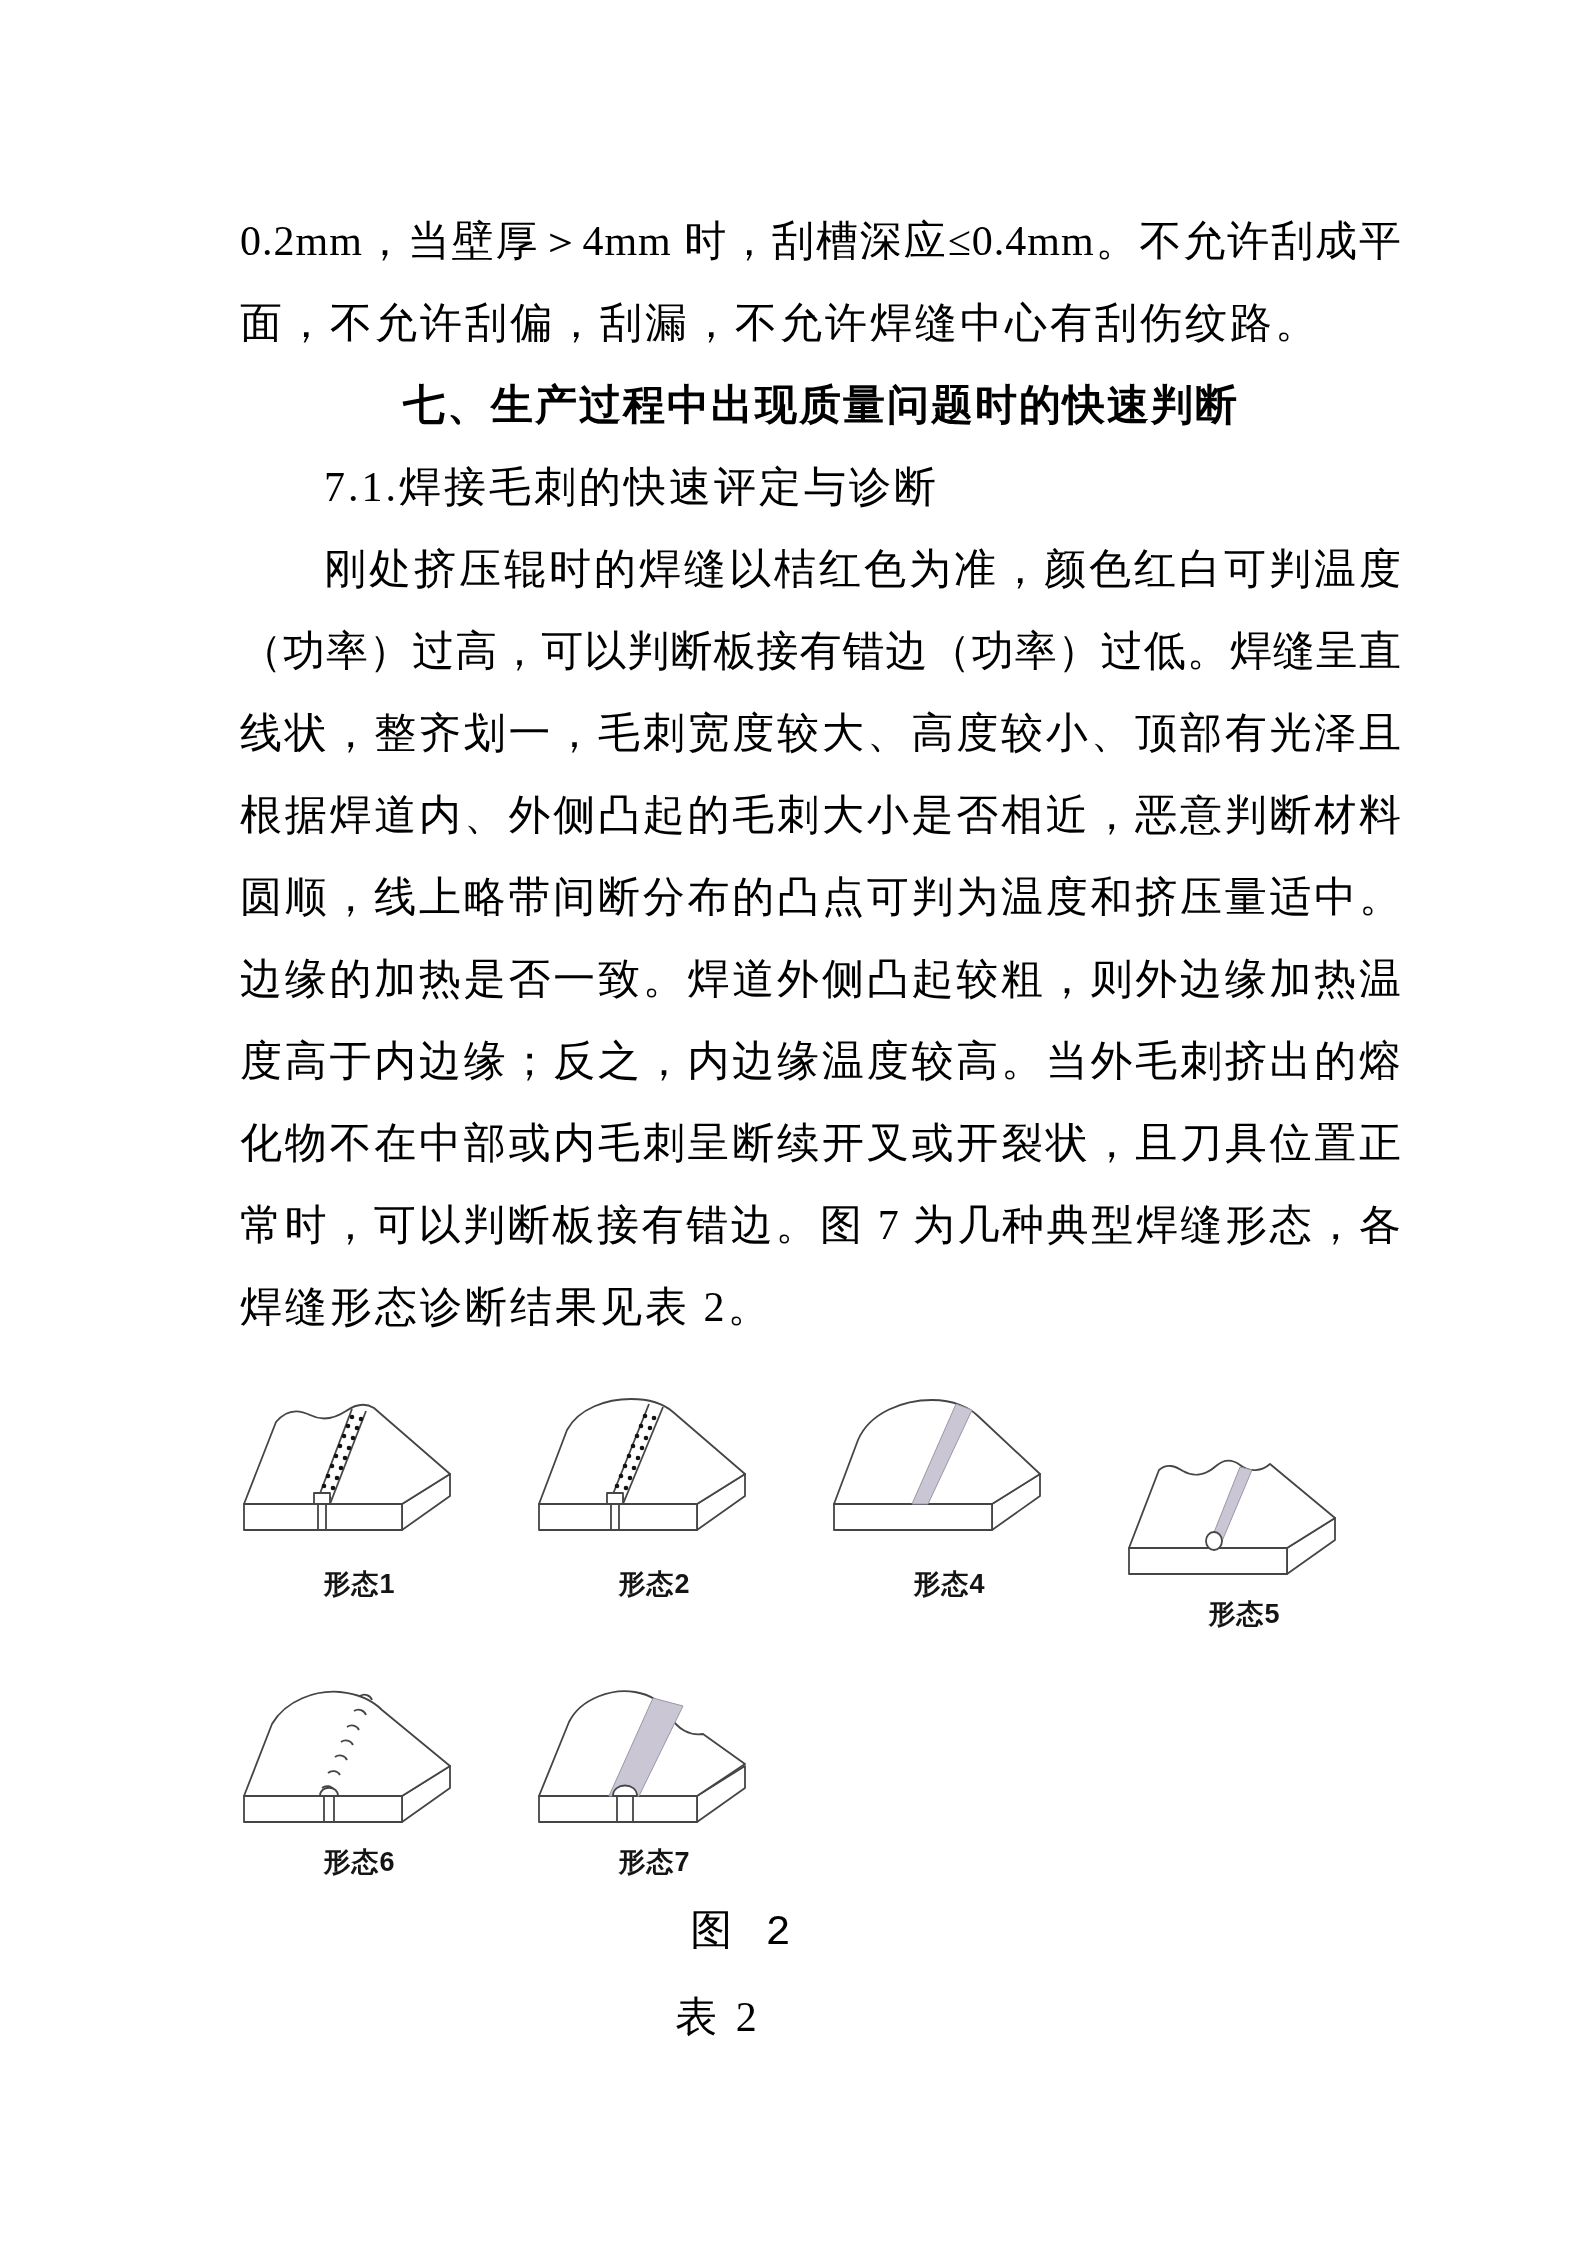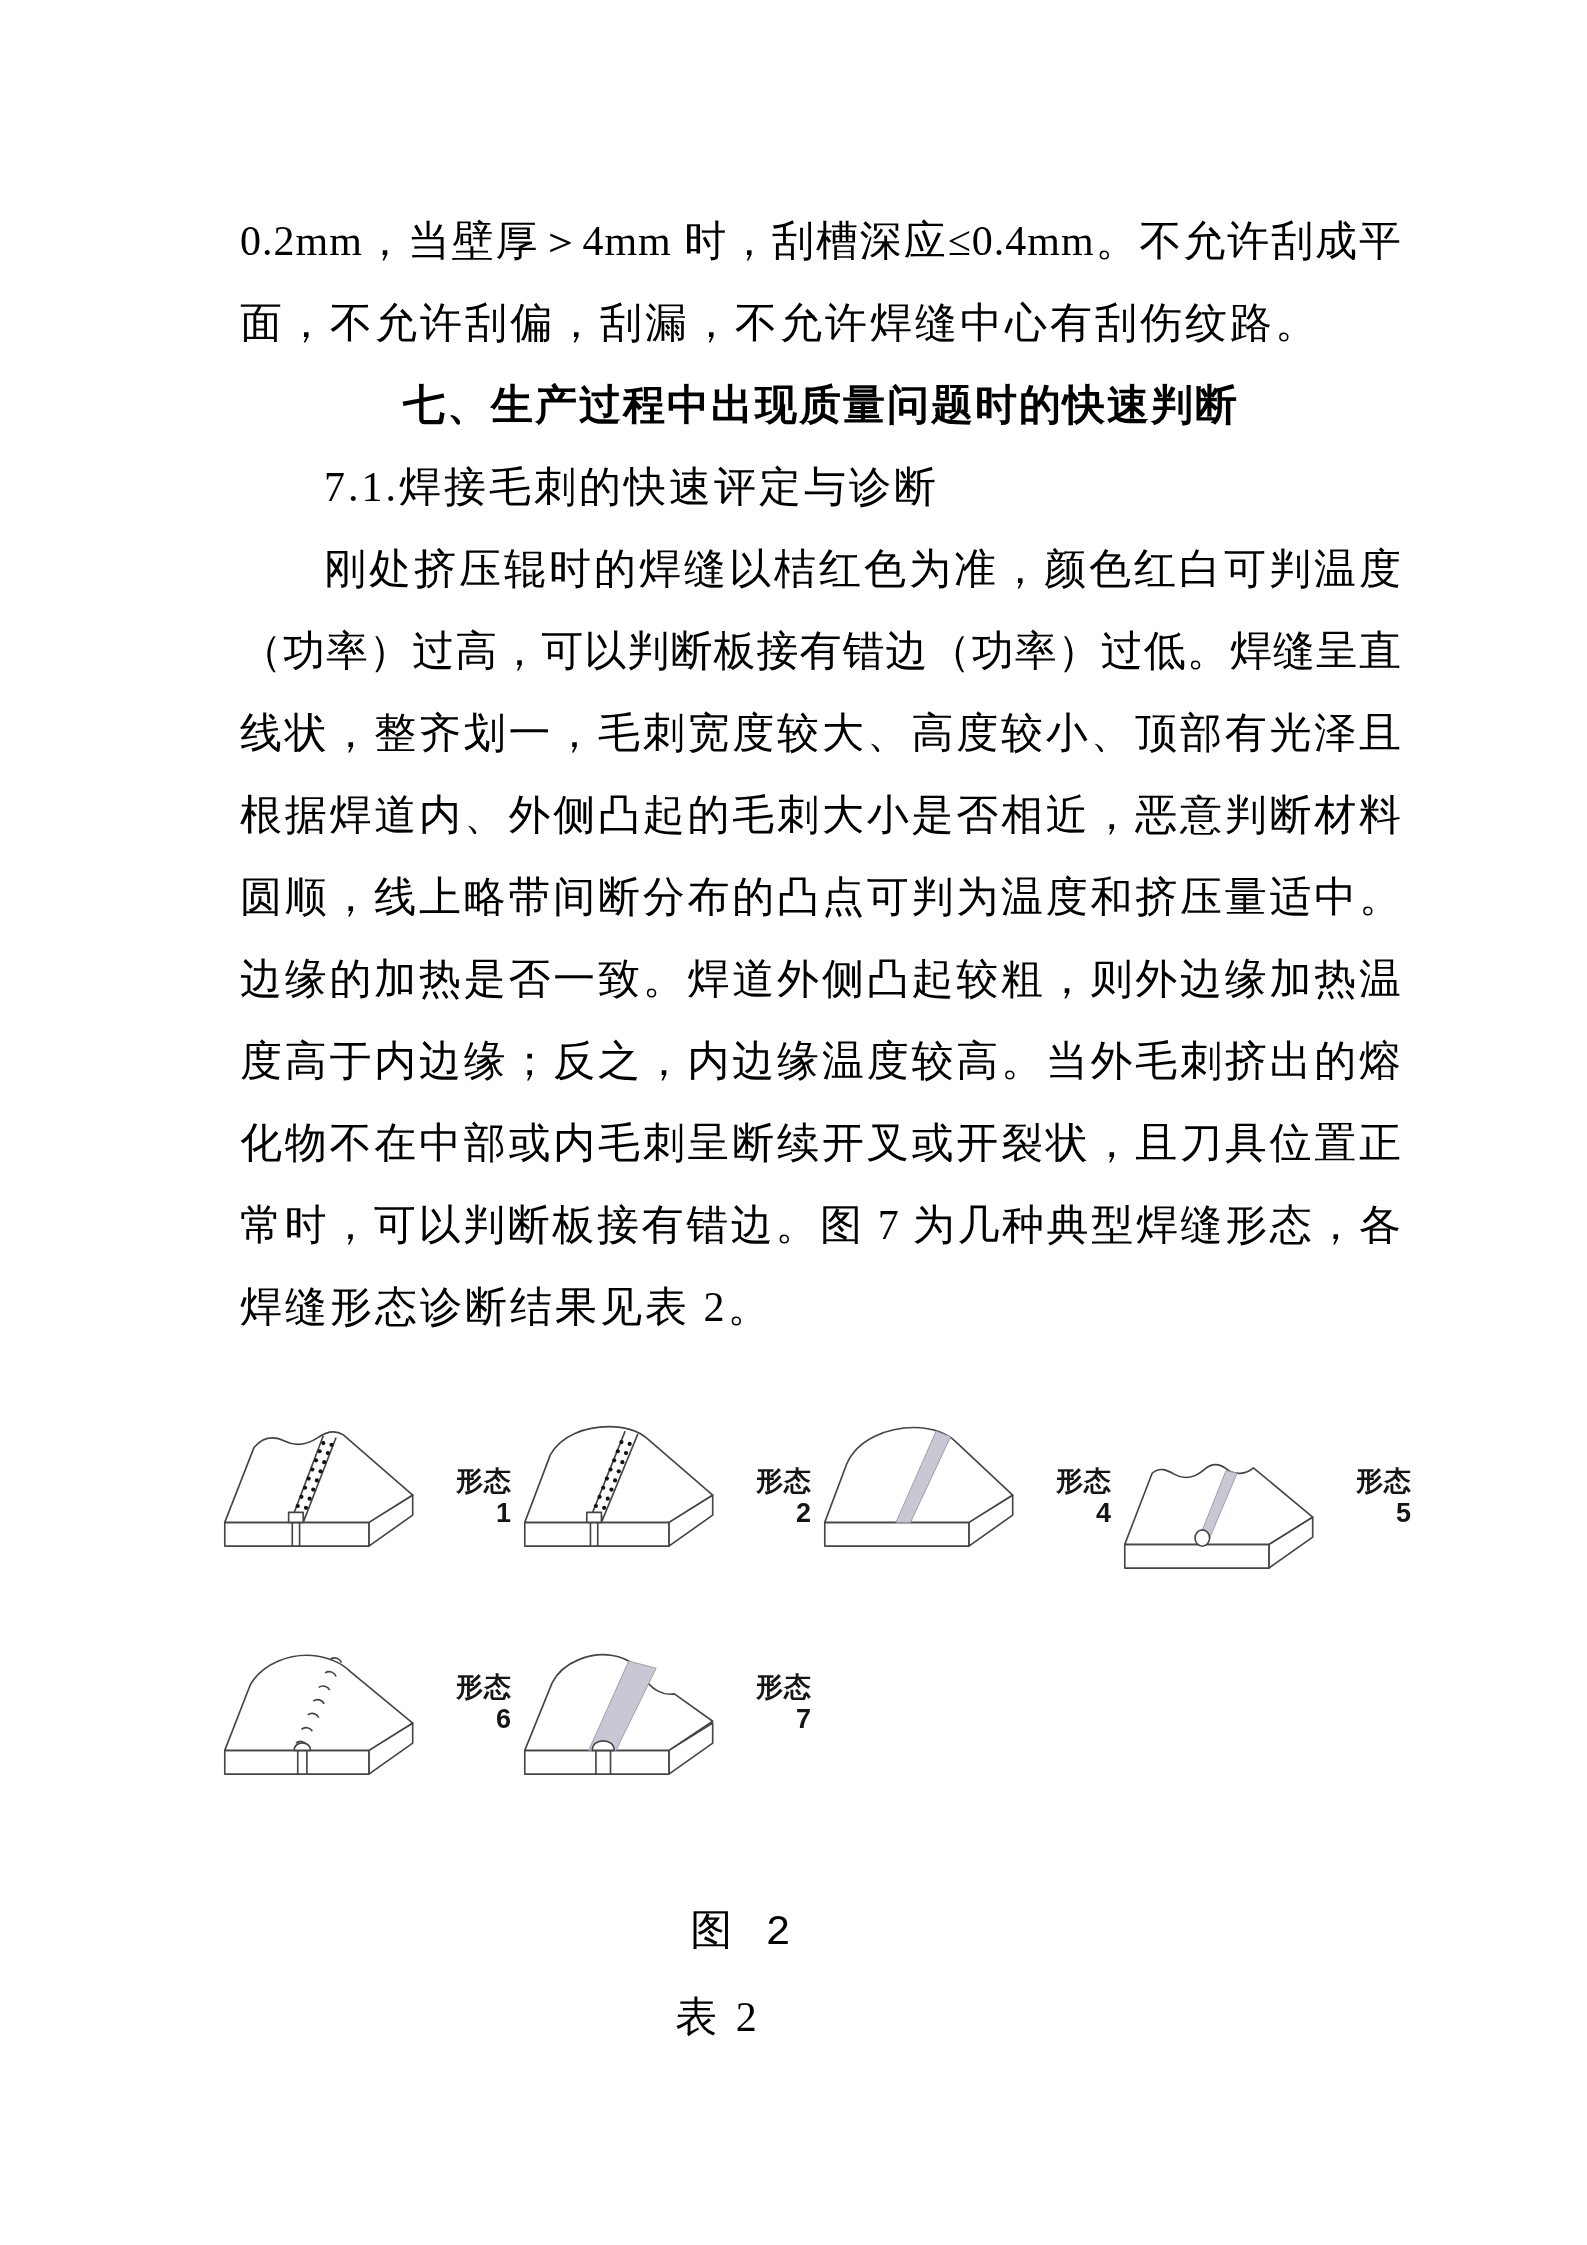--- a/index.html
+++ b/index.html
@@ -41,36 +41,36 @@
   .figures{
     position:absolute;
     left:212px;
     top:1382px;
     width:1180px;
     display:grid;
     grid-template-columns:repeat(4,1fr);
   }
   .fig-cell{
     display:flex;
+    flex-direction:column;
     align-items:center;
     margin:0;
-    text-align:right;
   }
   .fig-cell svg{ width:272px; height:162px; display:block; }
   .row2 svg{ margin-top:44px; }
   .fig-label{
     margin-top:24px;
     font-family:"Liberation Sans","DejaVu Sans",sans-serif;
     font-weight:bold;
     font-size:27px;
     line-height:32px;
     letter-spacing:1px;
     color:#151515;
   }
-  .row2 .fig-label{ margin-top:24px; }
+  .row2 .fig-label{ margin-top:10px; }
   .caption{
     position:absolute;
     left:0;
     text-align:center;
     font-size:42px;
     line-height:50px;
     letter-spacing:4px;
   }
   .caption.fig{ top:1908px; width:1485px;font-family:Liberation Mono, monospace; }
   .caption.tbl{ top:1992px; width:1436px; }

